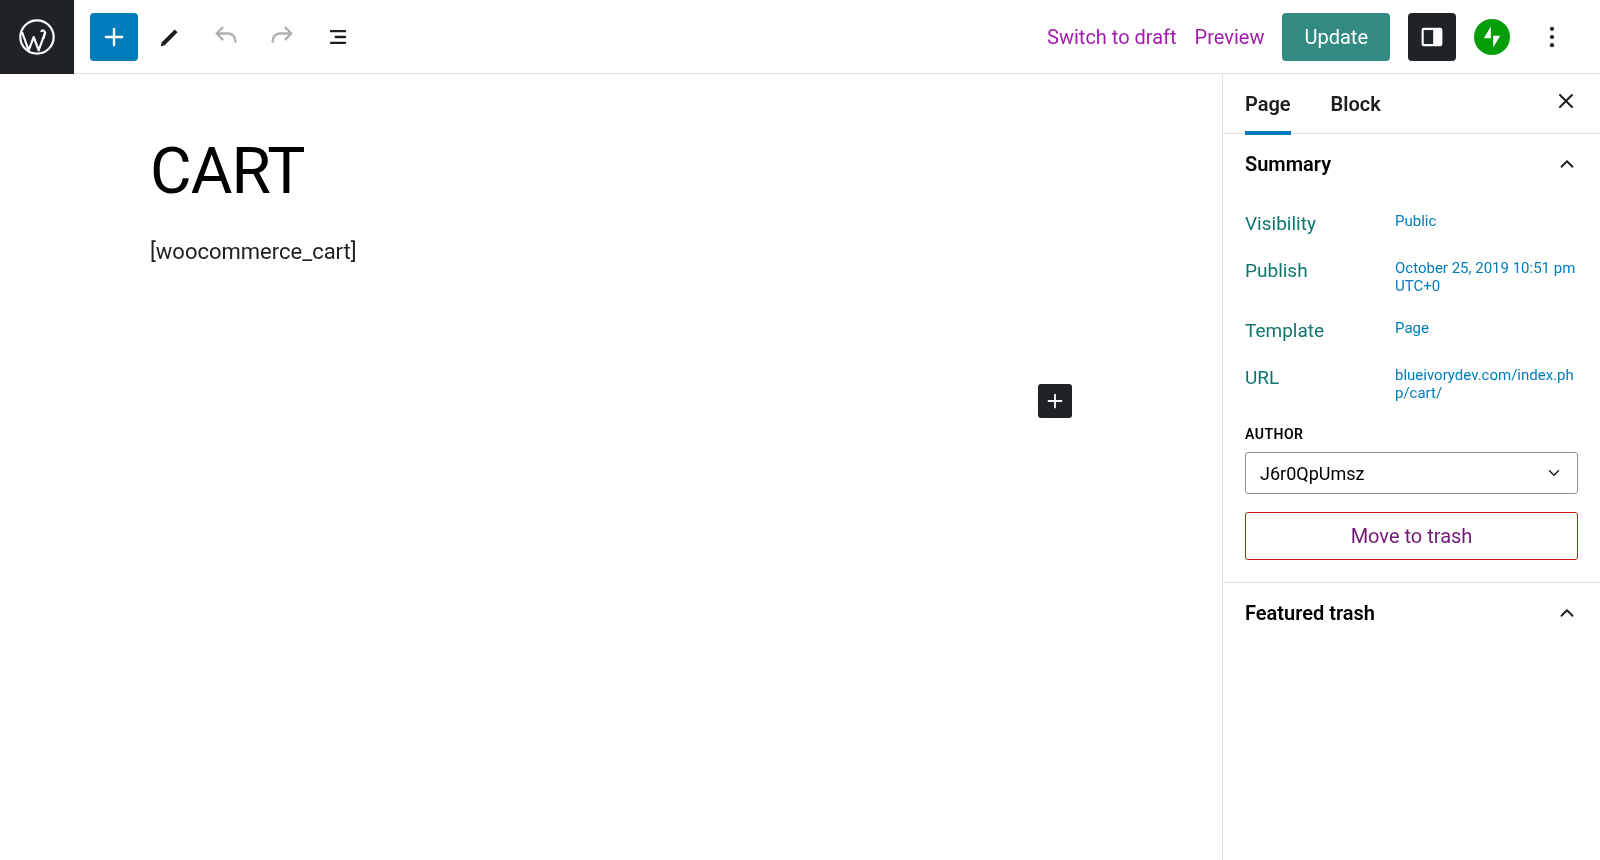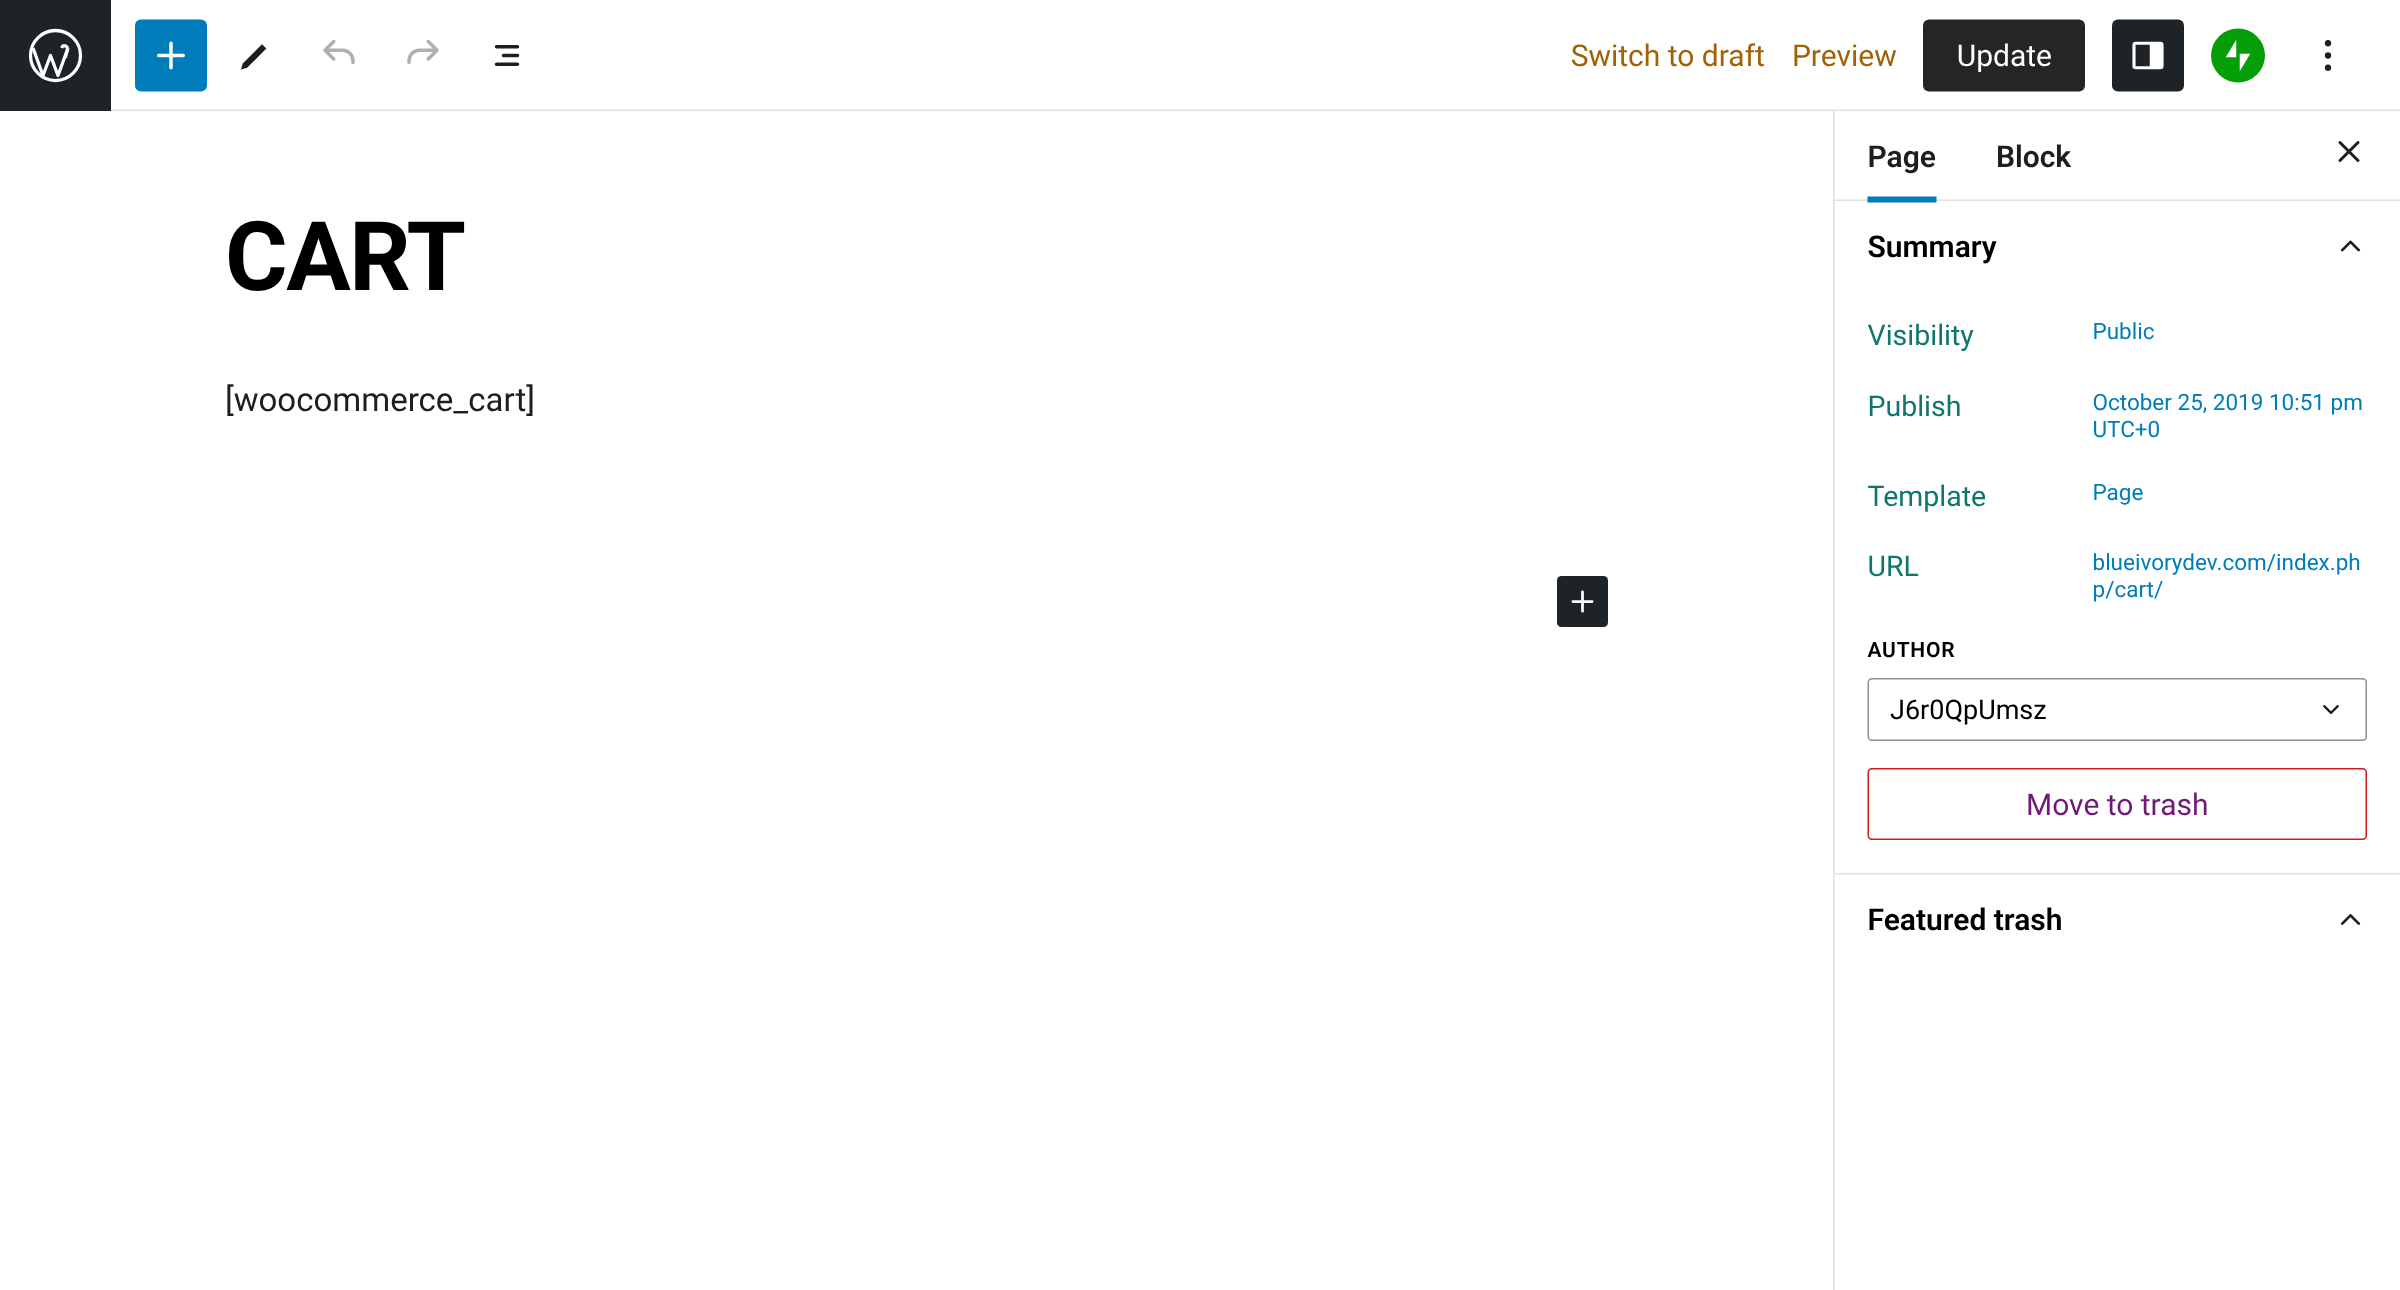--- a/index.html
+++ b/index.html
@@ -8,29 +8,29 @@
     
     .topbar { height: 74px; display: flex; align-items: center; border-bottom: 1px solid #e0e0e0; }
     .logo-block { width: 74px; height: 74px; background: #1d2327; display: flex; align-items: center; justify-content: center; }
     .toolbar-left { display: flex; align-items: center; gap: 8px; padding-left: 16px; }
     .toolbar-right { margin-left: auto; display: flex; align-items: center; gap: 18px; padding-right: 24px; }
     .icon-btn { width: 48px; height: 48px; display: flex; align-items: center; justify-content: center; border-radius: 4px; cursor: pointer; }
     .icon-btn.blue { background: #007cba; color: #fff; }
     .icon-btn.black { background: #1d2327; color: #fff; }
     .icon-btn.green { background: #069e08; border-radius: 50%; width: 36px; height: 36px; }
     .icon-btn svg { width: 28px; height: 28px; }
-    .link-btn { color: #a16207; font-size: 20px; cursor: pointer; font-weight: 400; }
-    .btn-primary { background: #000000; color: #fff; padding: 12px 22px; border-radius: 4px; font-size: 20px; cursor: pointer; opacity: 0.85; }
+    .link-btn { color: #a21caf; font-size: 20px; cursor: pointer; font-weight: 400; }
+    .btn-primary { background: #0f766e; color: #fff; padding: 12px 22px; border-radius: 4px; font-size: 20px; cursor: pointer; opacity: 0.85; }
     .toolbar-icon { color: #1e1e1e; }
     .toolbar-icon.disabled { color: #a0a0a0; }
     
     
     .main { display: flex; height: calc(860px - 74px); }
     .editor { flex: 1; padding: 60px 150px; position: relative; }
-    .page-title { font-size: 64px; font-weight: 700; letter-spacing: -1px; margin-bottom: 46px; }
+    .page-title { font-size: 64px; font-weight: 400; letter-spacing: -1px; margin-bottom: 30px; }
     .page-content { font-size: 22px; color: #1e1e1e; }
     .add-block-floating { position: absolute; top: 310px; right: 150px; width: 34px; height: 34px; background: #1d2327; color: #fff; display: flex; align-items: center; justify-content: center; border-radius: 3px; cursor: pointer; }
     
     
     .sidebar { width: 378px; border-left: 1px solid #e0e0e0; overflow-y: auto; }
     .tabbar { display: flex; align-items: center; height: 60px; border-bottom: 1px solid #e0e0e0; padding: 0 22px; }
     .tab { font-size: 20px; font-weight: 600; color: #1e1e1e; padding: 18px 0; margin-right: 40px; cursor: pointer; position: relative; }
     .tab.active::after { content: ""; position: absolute; bottom: -1px; left: 0; right: 0; height: 4px; background: #007cba; }
     .tab-close { margin-left: auto; cursor: pointer; font-size: 22px; }
     

